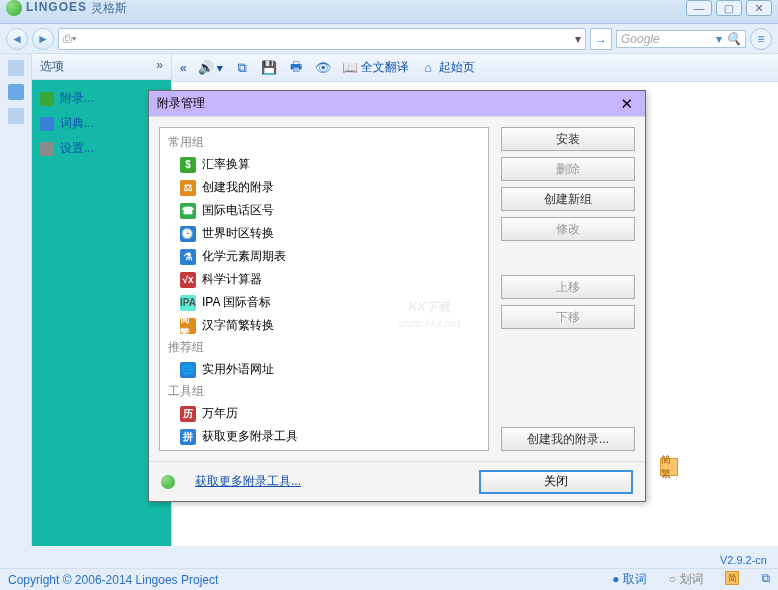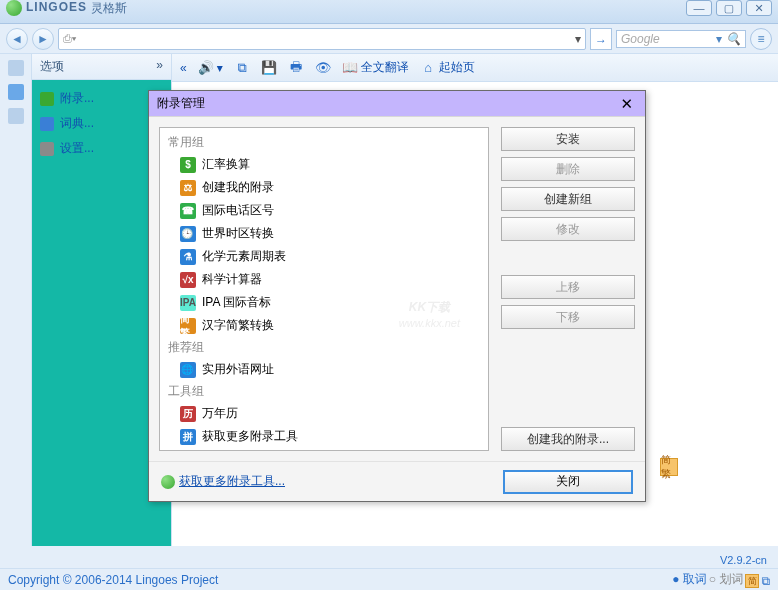--- a/index.html
+++ b/index.html
@@ -37,27 +37,27 @@
 .dlgbody{display:flex;padding:10px;gap:12px;height:344px}
 .treewrap{flex:1;background:#fff;border:1px solid #b5b5b5;overflow-y:scroll;padding:4px 2px;position:relative}
 .grouplbl{color:#888;padding:2px 6px}
 .treeitem{display:flex;align-items:center;gap:6px;padding:3px 6px 3px 18px;cursor:pointer}
 .treeic{width:16px;height:16px;border-radius:2px;display:flex;align-items:center;justify-content:center;font-size:10px;font-weight:bold;color:#fff}
 .btncol{width:134px;display:flex;flex-direction:column;gap:6px}
 .dbtn{height:24px;border:1px solid #adadad;background:linear-gradient(#fdfdfd,#e7e7e7);color:#333;cursor:pointer;display:flex;align-items:center;justify-content:center}
 .dbtn.dis{color:#9a9a9a}
 .spacer{height:22px}
 .dlgfoot{height:40px;display:flex;align-items:center;padding:0 12px;border-top:1px solid #e2e2e2}
-.link{color:#1150b0;text-decoration:underline;display:flex;align-items:center;gap:4px;cursor:pointer}
-.closebtn{margin-left:auto;width:130px;height:24px;border:2px solid #3e8fe0;background:linear-gradient(#fdfdfd,#e7e7e7);display:flex;align-items:center;justify-content:center;cursor:pointer}
+.link{color:#1150b0;text-decoration:underline;display:flex;align-items:center;gap:20px;cursor:pointer}
+.closebtn{margin-left:auto;width:154px;height:24px;border:2px solid #3e8fe0;background:linear-gradient(#fdfdfd,#e7e7e7);display:flex;align-items:center;justify-content:center;cursor:pointer}
 .wm{position:absolute;right:28px;top:160px;color:#eee;font-size:26px;font-weight:bold;font-style:italic;pointer-events:none;text-align:center;line-height:1.1}
 .wm .s{font-size:11px;font-weight:normal;display:block}
 .statusbar{position:absolute;bottom:0;left:0;right:0;height:22px;background:#e4eef9;border-top:1px solid #cddff2;display:flex;align-items:center;padding:0 8px;color:#2a6fc9}
 .version{position:absolute;bottom:24px;right:11px;color:#2a6fc9;font-size:11px}
-.statusbar .r{margin-left:auto;display:flex;gap:2px;align-items:flex-end}
+.statusbar .r{margin-left:auto;display:flex;gap:22px;align-items:flex-start}
 .mini{width:14px;height:14px;background:#f7c46b;border:1px solid #d99a2a;font-size:9px;display:flex;align-items:center;justify-content:center;color:#a05800}
 .badge{position:absolute;right:100px;top:458px;width:18px;height:18px;background:#f7c46b;border:1px solid #d99a2a;font-size:10px;display:flex;align-items:center;justify-content:center;color:#a05800}
 </style>
 </head>
 <body>
 
 <div class="titlebar">
   <div class="logo"></div>
   <span class="brand">LINGOES</span>
   <span class="brand-cn">灵格斯</span>

